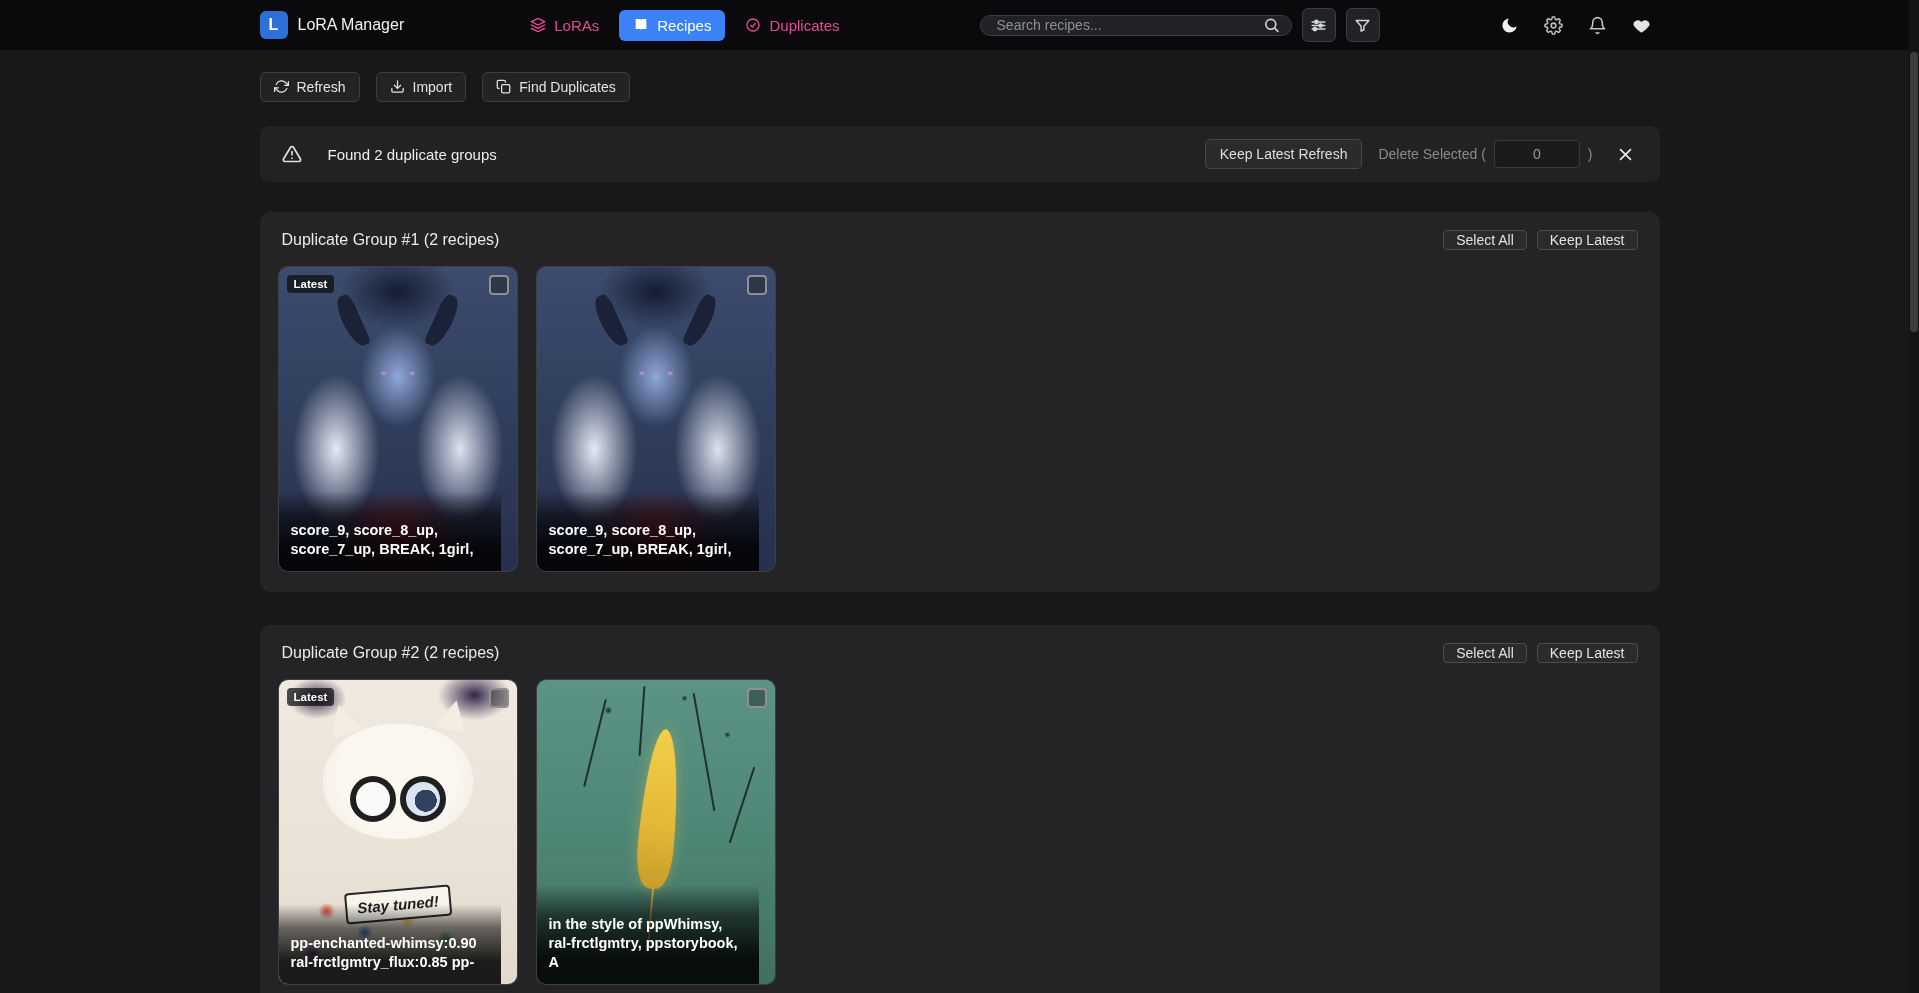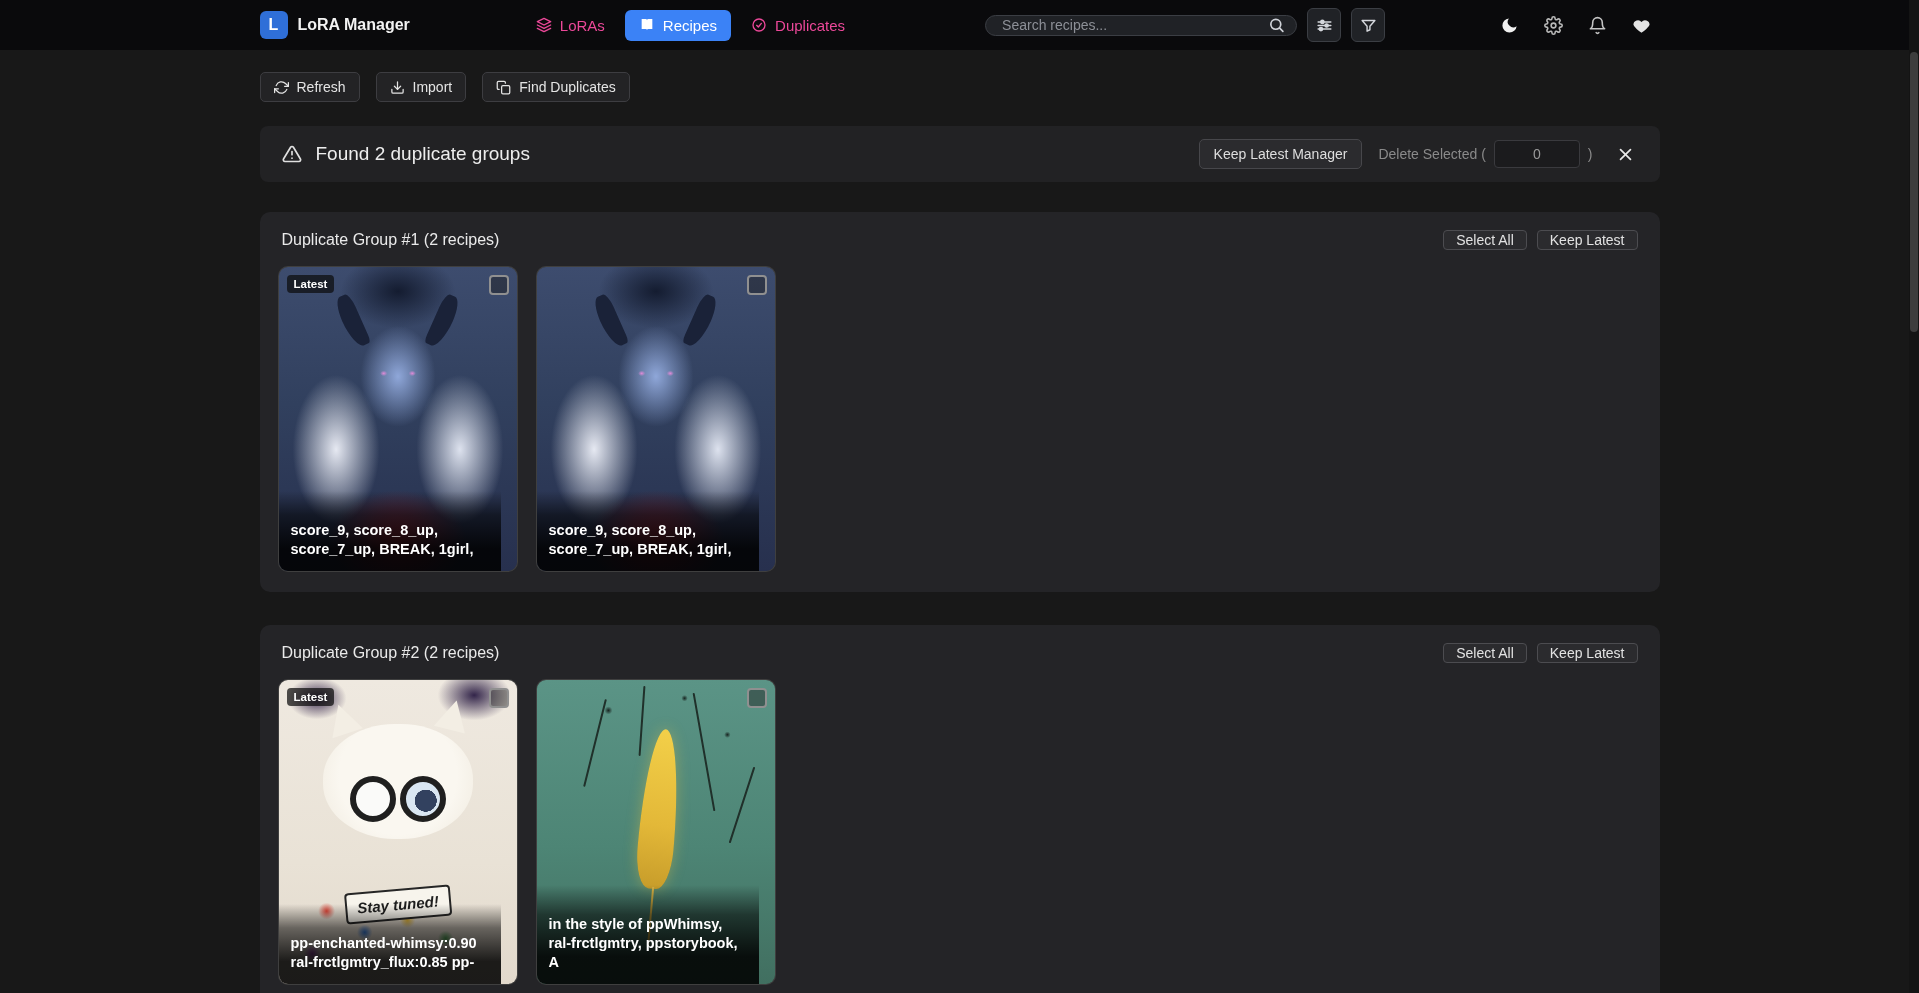--- a/index.html
+++ b/index.html
@@ -10,43 +10,43 @@
     font-family:"Liberation Sans", sans-serif;
     position:relative;
   }
   svg { display:block; }
 
   
   .navbar { height:50px; background:#0a0a0c; }
   .nav-inner { width:1400px; height:100%; margin:0 auto; display:flex; align-items:center; }
   .brand { display:flex; align-items:center; gap:10px; }
   .logo { width:28px; height:28px; border-radius:6px; background:#2f6fd8; color:#fff; font-weight:bold; font-size:16px; display:flex; align-items:center; justify-content:center; }
-  .brand-name { font-size:16px; font-weight:bold; color:#f2f2f2; }
+  .brand-name { font-size:16px; font-weight:normal; color:#f2f2f2; }
   .tabs { display:flex; align-items:center; gap:6px; margin-left:112px; }
   .tab { display:flex; align-items:center; gap:8px; padding:7px 14px; border-radius:6px; color:#ec4899; font-size:15px; cursor:pointer; background:transparent; border:none; font-family:inherit; }
   .tab svg { width:16px; height:16px; }
   .tab.active { background:#3b82f6; color:#fff; }
   .search-wrap { position:relative; margin-left:126px; width:312px; }
   .search-input { width:100%; height:21px; background:#202226; border:1px solid #3b3e44; border-radius:17px; color:#c9c9c9; font-size:14px; padding:0 42px 0 16px; font-family:inherit; outline:none; }
   .search-input::placeholder { color:#8d9097; }
   .search-btn { position:absolute; right:10px; top:50%; transform:translateY(-50%); background:none; border:none; color:#cfd2d8; cursor:pointer; padding:2px; }
   .icon-btn-sq { width:34px; height:34px; margin-left:10px; background:#202226; border:1px solid #3b3e44; border-radius:6px; color:#d4d7dc; display:flex; align-items:center; justify-content:center; cursor:pointer; }
   .nav-right { margin-left:auto; display:flex; align-items:center; gap:8px; }
   .icon-btn { width:36px; height:36px; border-radius:50%; background:transparent; border:none; display:flex; align-items:center; justify-content:center; cursor:pointer; }
   .c-moon { color:#f0f0f0; } .c-gear { color:#b9b9b9; } .c-bell { color:#c4c4c4; } .c-heart { color:#e4e4e4; }
 
   
   .container { width:1400px; margin:0 auto; }
   .toolbar { margin-top:22px; display:flex; gap:16px; }
-  .tool-btn { display:inline-flex; align-items:center; gap:8px; padding:6px 13px; background:#232325; border:1px solid #3d3d41; border-radius:5px; color:#e4e4e4; font-size:14px; cursor:pointer; font-family:inherit; }
+  .tool-btn { display:inline-flex; align-items:flex-start; gap:8px; padding:6px 13px; background:#232325; border:1px solid #3d3d41; border-radius:5px; color:#e4e4e4; font-size:14px; cursor:pointer; font-family:inherit; }
   .tool-btn svg { width:15px; height:15px; }
 
   .banner { margin-top:24px; height:56px; background:#222224; border-radius:8px; display:flex; align-items:center; padding:0 22px; }
   .warn-icon { color:#e0e0e0; display:flex; }
-  .banner-msg { margin-left:14px; font-size:19px; color:#ededed; }
+  .banner-msg { margin-left:26px; font-size:15px; color:#ededed; }
   .banner-right { margin-left:auto; display:flex; align-items:center; gap:16px; }
   .btn-dark { padding:6px 14px; background:#2b2b2e; border:1px solid #47474b; border-radius:5px; color:#dedede; font-size:14px; cursor:pointer; font-family:inherit; }
   .delete-sel { display:flex; align-items:center; gap:8px; color:#8a8a8a; font-size:14px; }
   .count-input { width:86px; height:28px; background:#1b1b1d; border:1px solid #3a3a3e; border-radius:4px; color:#9a9a9a; font-size:14px; text-align:center; font-family:inherit; outline:none; }
   .close-btn { background:none; border:none; color:#e8e8e8; cursor:pointer; display:flex; padding:4px; margin-left:4px; }
 
   .group { margin-top:30px; background:#242427; border-radius:10px; padding:16px 18px 20px; }
   .group + .group { margin-top:33px; }
   .group-header { display:flex; align-items:center; padding:2px 4px; }
   .group-title { font-size:16px; color:#eaeaea; }
@@ -258,21 +258,21 @@
   <div class="banner">
     <span class="warn-icon">
         <svg viewBox="0 0 24 24" width="20" height="20" fill="none" stroke="currentColor" stroke-width="2" stroke-linecap="round" stroke-linejoin="round">
           <path d="M10.3 3.9L1.8 18a2 2 0 0 0 1.7 3h16.9a2 2 0 0 0 1.7-3L13.7 3.9a2 2 0 0 0-3.4 0z"></path>
           <line x1="12" y1="9" x2="12" y2="13"></line>
           <line x1="12" y1="17" x2="12.01" y2="17"></line>
         </svg>
       </span>
     <span class="banner-msg">Found 2 duplicate groups</span>
     <div class="banner-right">
-      <button class="btn-dark">Keep Latest Manager</button>
+      <button class="btn-dark">Keep Latest Refresh</button>
       <div class="delete-sel">
         <span>Delete Selected (</span>
         <input class="count-input" type="text" value="0" style="">
         <span>)</span>
       </div>
       <button class="close-btn">
         <span>
             <svg viewBox="0 0 24 24" width="17" height="17" fill="none" stroke="currentColor" stroke-width="2.4" stroke-linecap="round">
               <line x1="5" y1="5" x2="19" y2="19"></line>
               <line x1="19" y1="5" x2="5" y2="19"></line>

